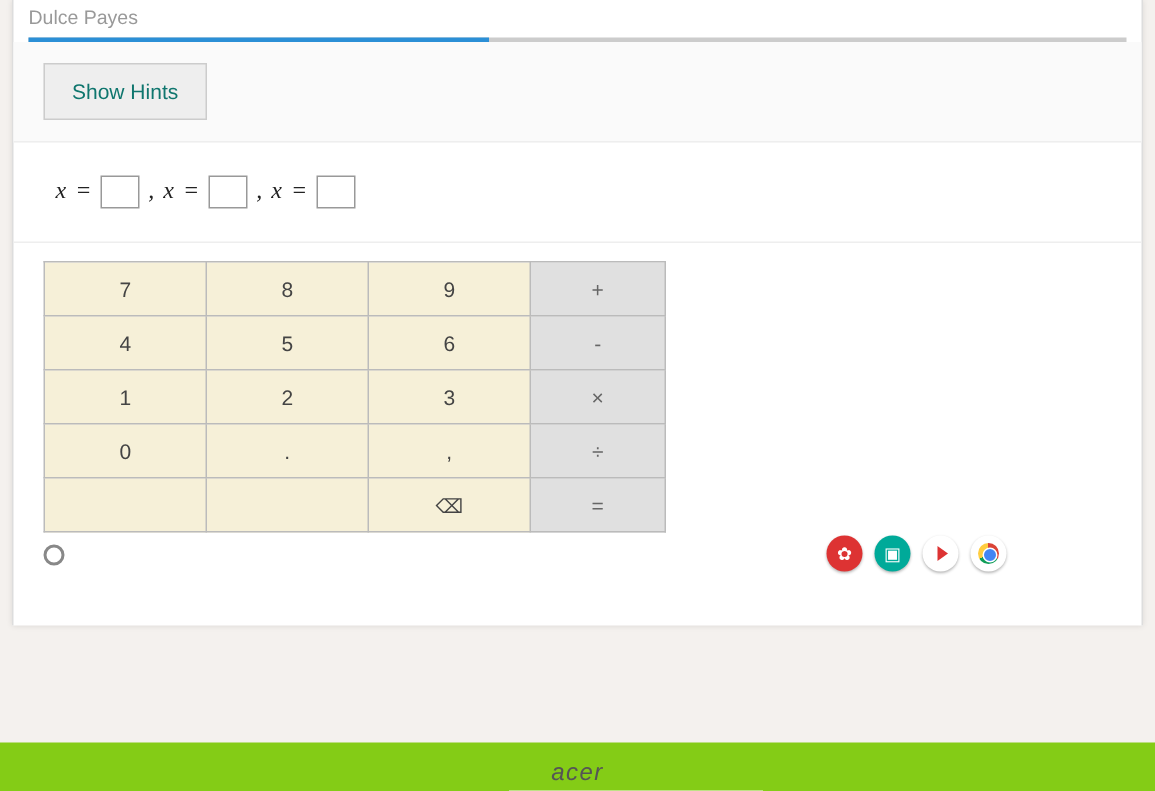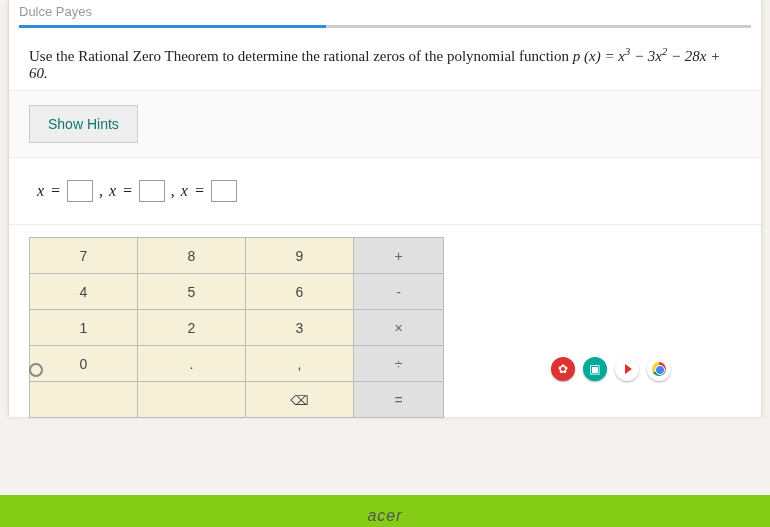--- a/index.html
+++ b/index.html
@@ -179,24 +179,20 @@
 </style>
 </head>
 <body>
 
 <div class="page">
   <div class="header-name">Dulce Payes</div>
   <div class="progress">
     <div class="progress-fill"></div>
   </div>
 
-  <div class="question">
-    <span>Use the Rational Zero Theorem to determine the rational zeros of the polynomial function </span>
-    <span class="poly">p (x) = </span><span class="poly"><i>x</i><sup>3</sup> − 3<i>x</i><sup>2</sup> − 28<i>x</i> + 60.</span>
-  </div>
 
 
   <div class="hints-row">
     <span class="show-hints">Show Hints</span>
   </div>
 
   <div class="answer-row">
     <span>x</span>
     <span>=</span>
     <span class="answer-box"></span>

